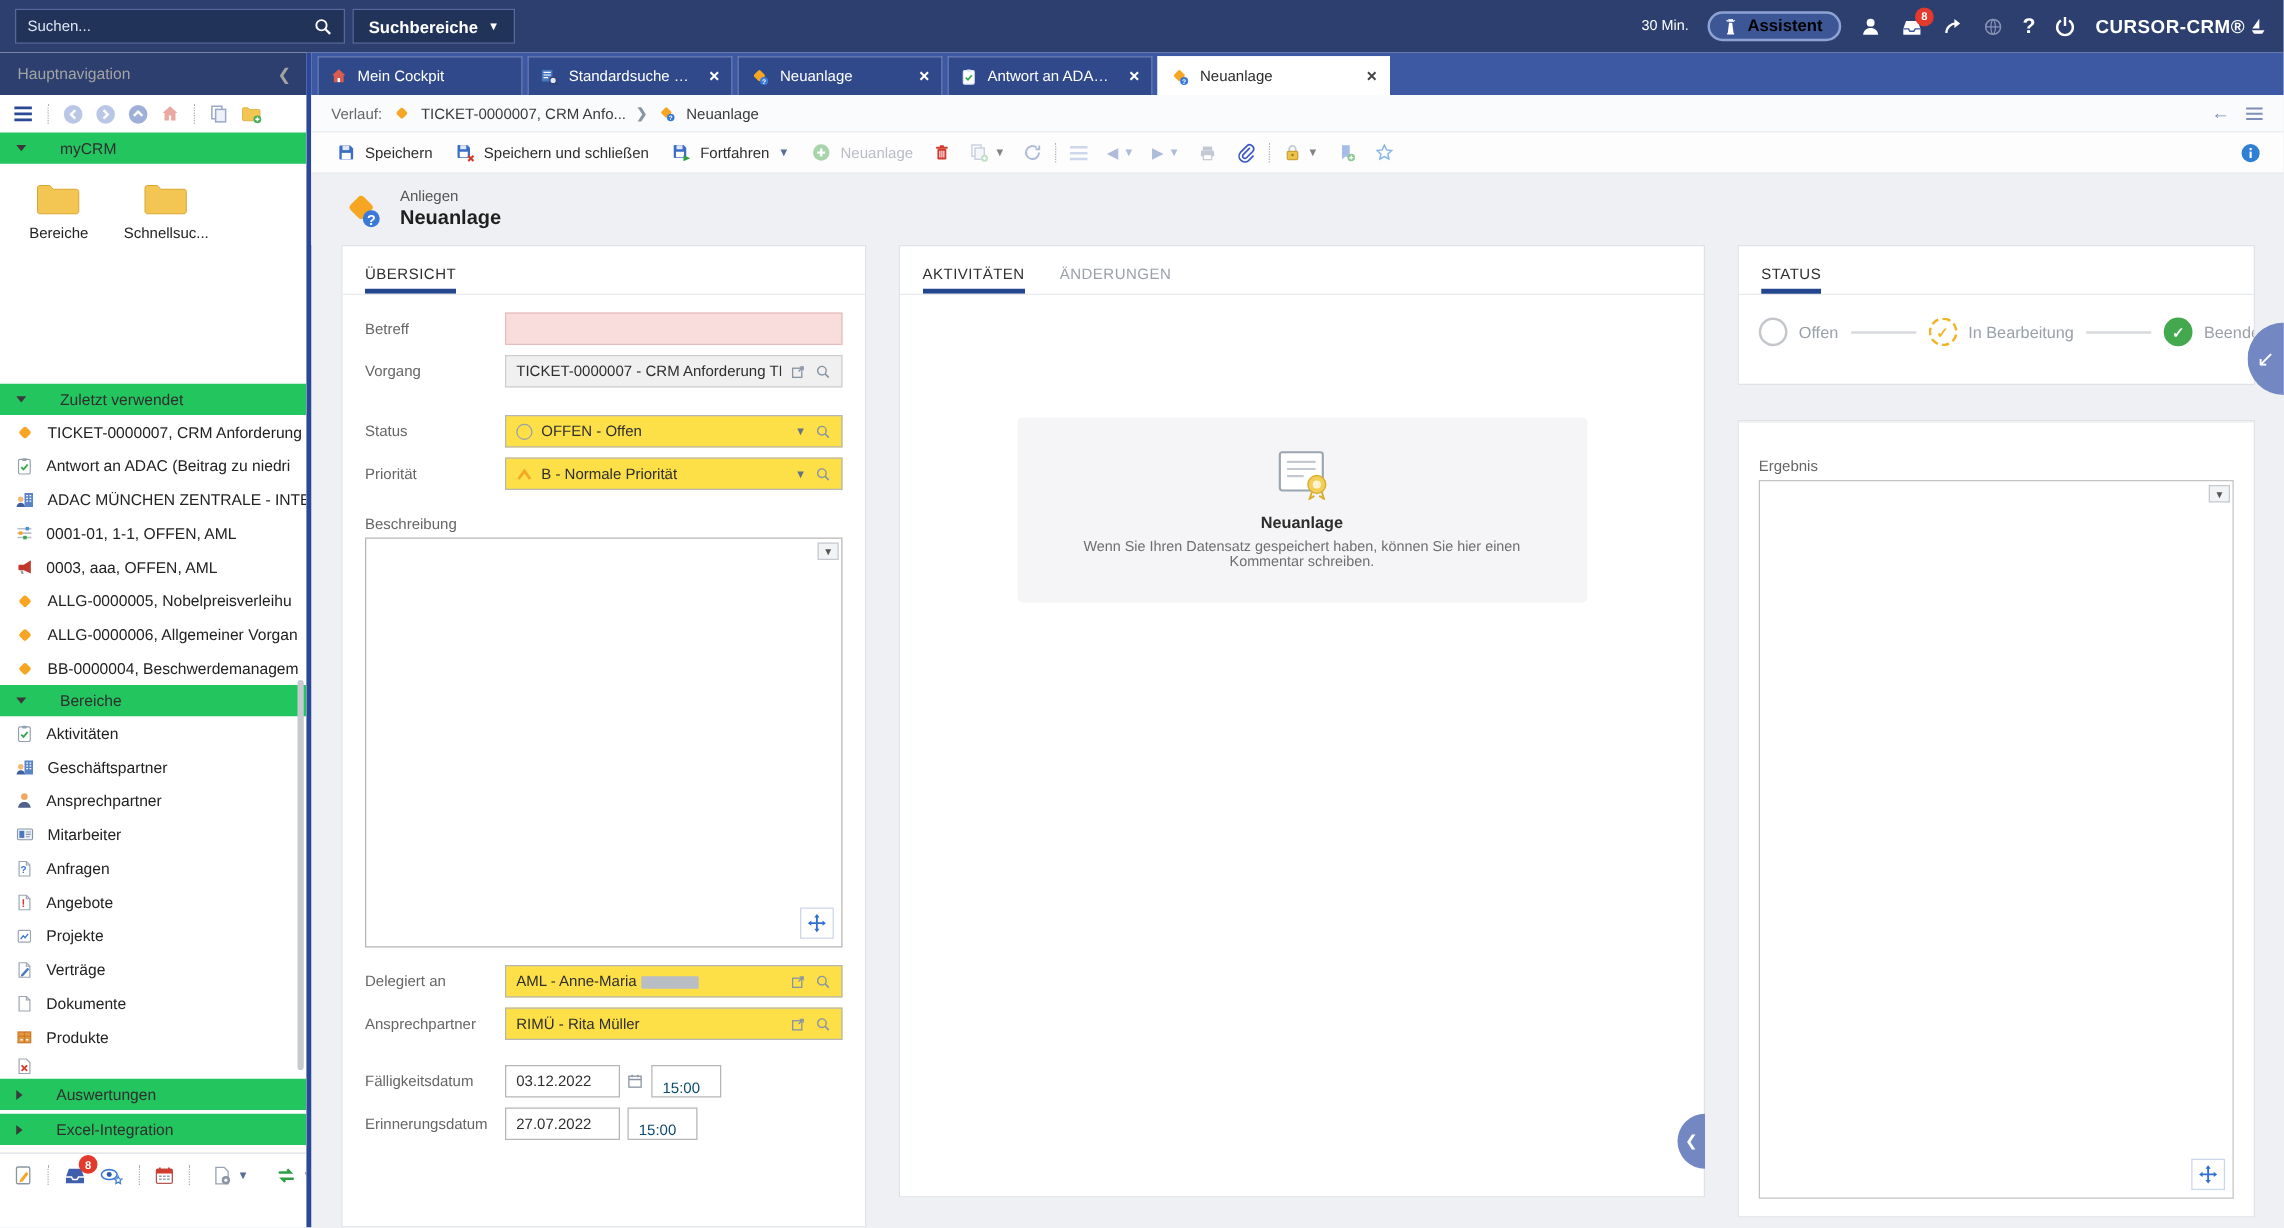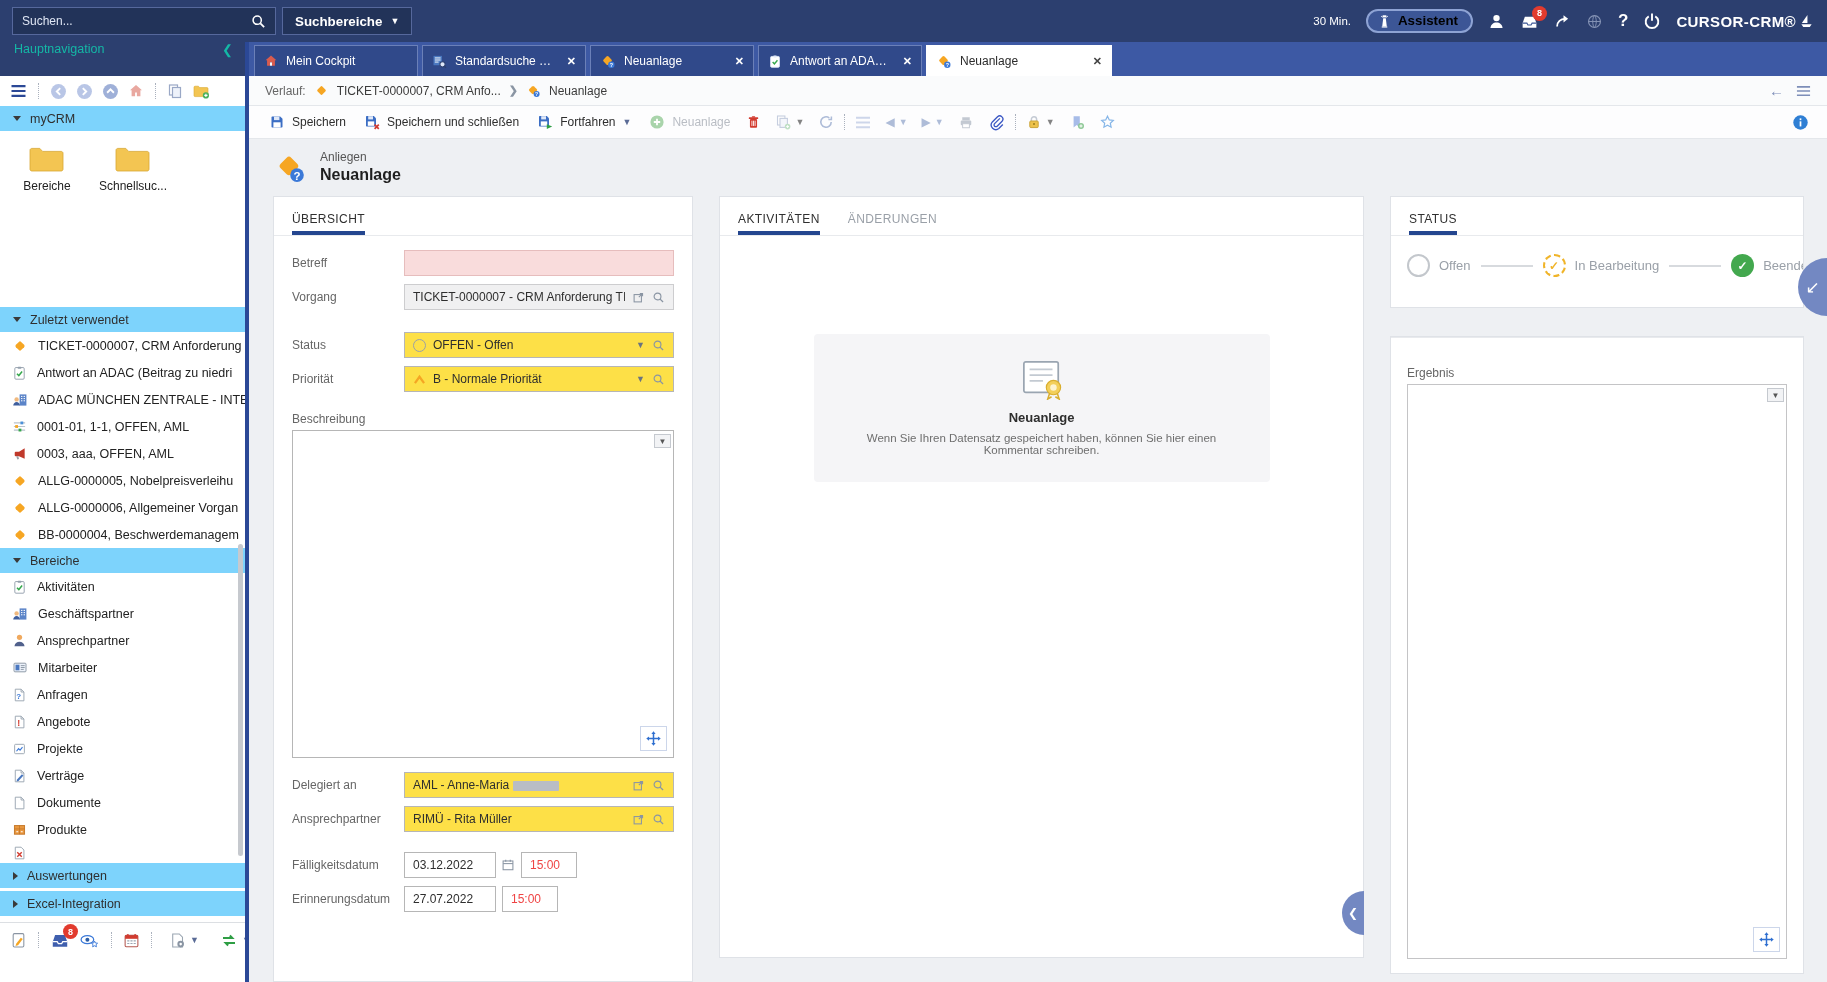--- a/index.html
+++ b/index.html
@@ -23,33 +23,33 @@
   .help-q{font-size:17px;font-weight:bold;cursor:pointer}
   .brand{display:flex;align-items:center;gap:4px;font-size:15px;font-weight:bold;letter-spacing:.4px}
 
   
   .shell{display:flex;height:940px}
   .leftcol{width:245px;display:flex;flex-direction:column;background:#fff}
   .vline{width:4px;background:#2b4896}
   .rightcol{flex:1;display:flex;flex-direction:column;min-width:0}
 
   
-  .nav-head{height:34px;background:#2c3f6f;color:#14b8a6;display:flex;align-items:flex-start;padding:0 12px 0 14px;font-size:12.5px}
+  .nav-head{height:34px;background:#2c3f6f;color:#a3a3a3;display:flex;align-items:center;padding:0 12px 0 14px;font-size:12.5px}
   .nav-head .chev{margin-left:auto;font-size:13px;cursor:pointer}
   .tabbar{height:34px;background:#3d59a4;display:flex;align-items:stretch;padding:3px 0 0 5px;gap:4px}
   .tab{display:flex;align-items:center;gap:8px;width:164px;padding:0 9px;background:#30498a;border:1px solid #6b80b8;border-bottom:none;color:#fff;cursor:pointer;white-space:nowrap;overflow:hidden}
   .tab .lbl{flex:1;overflow:hidden;text-overflow:ellipsis}
   .tab .x{font-weight:bold;font-size:11px;cursor:pointer}
   .tab.active{background:#fff;color:#2b2b2b;border-color:#fff;width:186px}
 
   
   .sidebar{flex:1;position:relative;display:flex;flex-direction:column;overflow:hidden;background:#fff}
   .sb-toolbar{height:30px;display:flex;align-items:center;gap:9px;padding:0 10px;flex:none}
   .vsep{width:1px;height:16px;border-left:1px dotted #aab1bd;margin:0 2px}
-  .sb-section{height:25px;background:#7dd3fc;display:flex;align-items:center;gap:9px;padding:0 13px;color:#2f2f2f;font-size:12.5px;flex:none;cursor:pointer}
+  .sb-section{height:25px;background:#22c55e;display:flex;align-items:center;gap:27px;padding:0 13px;color:#2f2f2f;font-size:12.5px;flex:none;cursor:pointer}
   .tri-d{width:0;height:0;border-left:4px solid transparent;border-right:4px solid transparent;border-top:5px solid #3a3a3a}
   .tri-r{width:0;height:0;border-top:4px solid transparent;border-bottom:4px solid transparent;border-left:5px solid #3a3a3a}
   .folders{height:99px;display:flex;gap:24px;padding:12px 0 0 16px;flex:none}
   .folder{width:62px;display:flex;flex-direction:column;align-items:center;gap:6px;font-size:12px;color:#222;cursor:pointer}
   .sb-gap{height:77px;flex:none}
   .sb-item{display:flex;align-items:center;gap:10px;height:27px;padding:0 12px;font-size:12.5px;color:#222;white-space:nowrap;overflow:hidden;cursor:pointer;flex:none}
   .sb-clip{height:20px;overflow:hidden;flex:none}
   .sb-bottom{margin-top:6px;border-top:1px solid #dcdfe3;height:35px;display:flex;align-items:center;gap:9px;padding:0 10px;flex:none}
   .sb-scroll{position:absolute;right:2px;top:468px;width:5px;height:312px;background:#c6c9ce;border-radius:3px}
   .gapline{height:3px;background:#fff;flex:none}
@@ -91,21 +91,21 @@
   .fld.req{background:#f9dcdc;border-color:#e6bdbd}
   .dd{color:#6a7480;font-size:9px;cursor:pointer}
   .o-circ{width:13px;height:13px;border:1.5px solid #9aa0a8;border-radius:50%;flex:none}
   .redact{display:inline-block;width:46px;height:10px;background:#b9bdc4;border-radius:1px;vertical-align:middle;margin-left:4px}
   .desc-label{margin:12px 18px 4px;color:#666;flex:none}
   .desc-box{border:1px solid #b6b6b6;margin:0 18px;height:328px;position:relative;background:#fff;flex:none}
   .desc-top{height:18px;display:flex;justify-content:flex-end;align-items:center;padding:2px 2px 0 0}
   .mini-dd{width:17px;height:14px;border:1px solid #c5c9cf;background:#f2f3f5;display:flex;align-items:center;justify-content:center;font-size:8px;color:#555;cursor:pointer}
   .move-btn{position:absolute;right:6px;bottom:6px;width:27px;height:25px;border:1px solid #ccd6ea;background:#fff;display:flex;align-items:center;justify-content:center;cursor:pointer}
   .dinput{width:92px;height:26px;border:1px solid #b6b6b6;background:#fff;display:flex;align-items:center;padding:0 8px;color:#2e2e2e}
-  .tinput{width:56px;height:26px;border:1px solid #b6b6b6;background:#fff;display:flex;align-items:center;padding:0 8px;margin-left:6px;color:#ef4444}
+  .tinput{width:56px;height:26px;border:1px solid #b6b6b6;background:#fff;display:flex;align-items:flex-end;padding:0 8px;margin-left:6px;color:#0c4a6e}
   .sp14{height:14px;flex:none}.sp12{height:12px;flex:none}
 
   
   .empty-panel{margin:98px auto 0;width:456px;background:#f5f5f7;border-radius:4px;text-align:center;padding:24px 26px 26px}
   .empty-title{font-weight:bold;font-size:13px;color:#2e2e2e;margin-top:10px}
   .empty-text{font-size:11.5px;color:#6e6e6e;margin-top:7px}
   .handle-mid{position:absolute;right:-1px;bottom:22px;width:22px;height:44px;border-radius:22px 0 0 22px;background:#7388c2;color:#fff;display:flex;align-items:center;justify-content:center;font-size:12px;cursor:pointer}
   .handle-right{position:fixed;right:0;top:258px;width:29px;height:58px;border-radius:29px 0 0 29px;background:#7388c2;color:#fff;display:flex;align-items:center;justify-content:center;font-size:17px;cursor:pointer;z-index:5}
 
   

